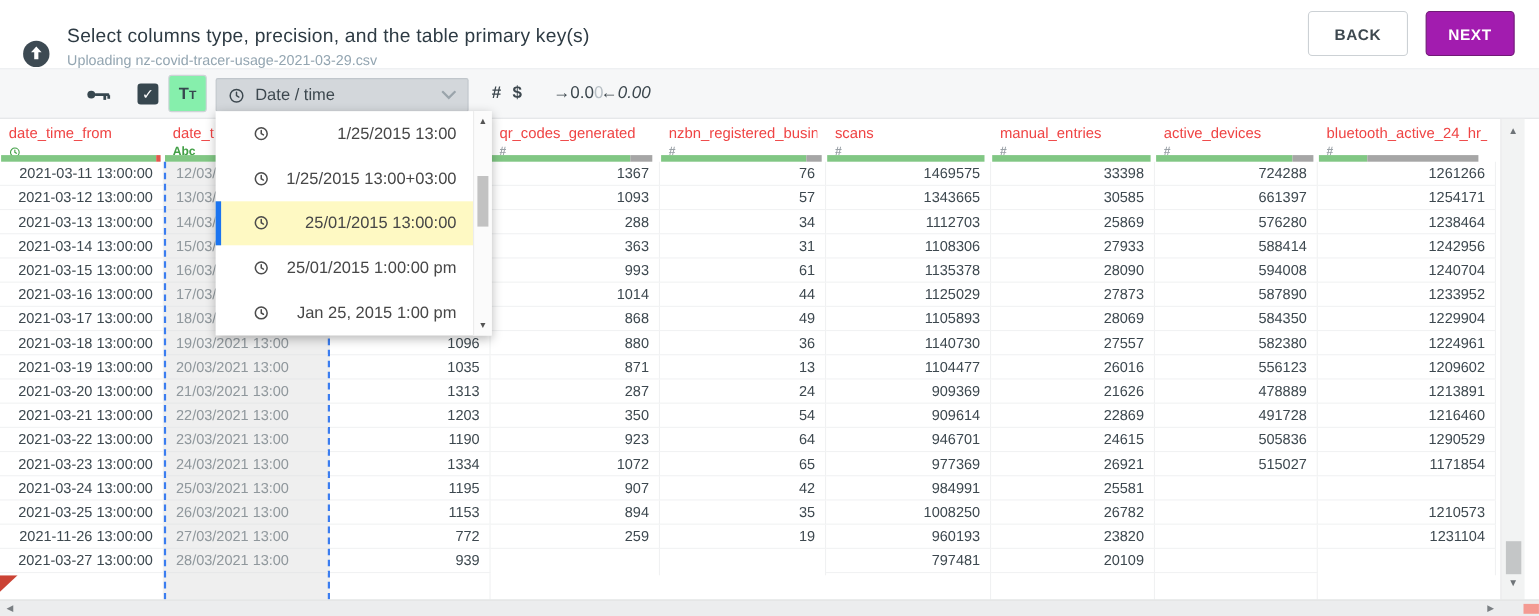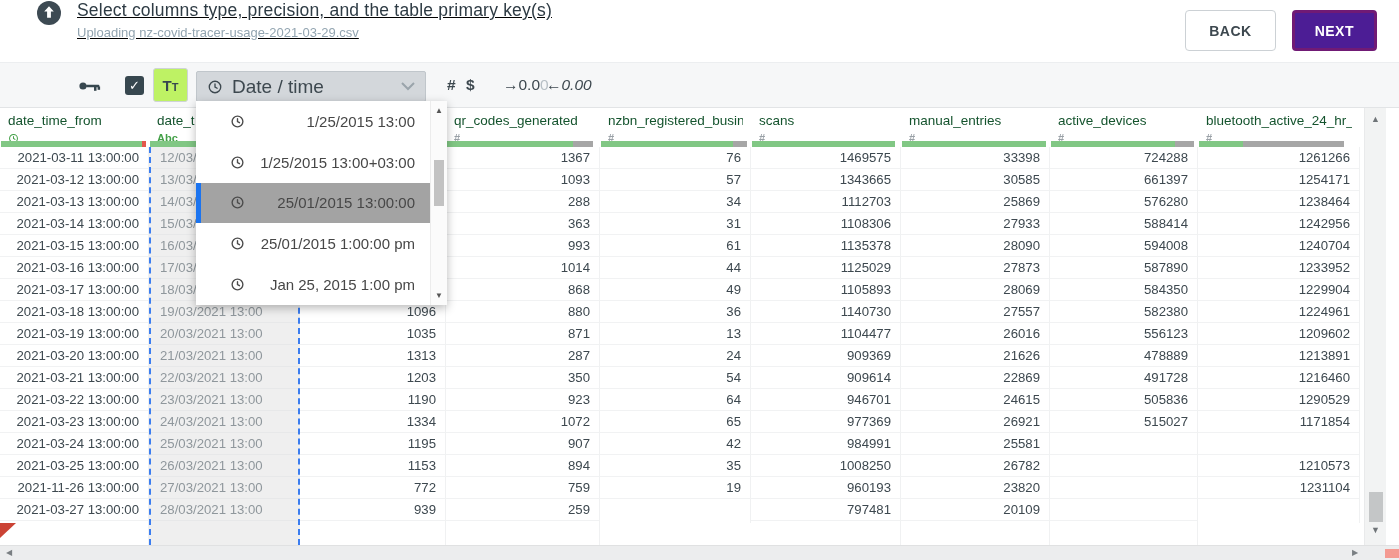--- a/index.html
+++ b/index.html
@@ -1,58 +1,58 @@
 <!DOCTYPE html>
 <html><head>
 <meta charset="utf-8">
 <style>
   html,body{margin:0;padding:0;background:#fff;}
   .stage{position:relative;width:1399px;height:560px;background:#fff;overflow:hidden;
          font-family:"Liberation Sans",sans-serif;}
 
   
-  .app-header{position:absolute;top:0;left:16px;right:0;height:62px;background:#fff;display:flex;align-items:flex-start;text-decoration:underline;}
+  .app-header{position:absolute;top:0;left:0;right:0;height:62px;background:#fff;display:flex;align-items:flex-end;}
   .upload-badge{margin-left:20px;width:26px;height:26px;flex:none;}
   .titles{margin-left:15px;display:flex;flex-direction:column;justify-content:center;}
   .page-title{font-size:17.5px;color:#2e3b44;letter-spacing:.2px;}
   .page-subtitle{font-size:13px;color:#93a5b1;margin-top:4px;}
   .header-actions{position:absolute;right:22px;top:10px;display:flex;gap:16px;}
   .btn{height:41px;border-radius:4px;font-size:14px;font-weight:700;letter-spacing:.5px;
        font-family:"Liberation Sans",sans-serif;cursor:pointer;}
   .btn-back{padding:10px 23px;background:#fff;border:1px solid #ccd1d5;color:#3d484f;}
-  .btn-next{padding:0 20px;background:#4c1d95;border:3px solid #701a75;color:#fff;}
+  .btn-next{padding:0 20px;background:#a21caf;border:1px solid #701a75;color:#fff;}
 
   
   .toolbar{position:absolute;top:62px;left:0;right:0;height:46px;background:#f6f7f8;
            border-top:1px solid #eceef0;border-bottom:1px solid #e2e4e6;box-sizing:border-box;}
   .key-icon{position:absolute;left:78px;top:16px;}
   .checkbox{position:absolute;left:125px;top:13px;width:19px;height:19px;background:#37474f;border-radius:3px;
             color:#fff;font-size:13px;line-height:19px;text-align:center;cursor:pointer;}
-  .tt-btn{position:absolute;left:153px;top:5px;width:35px;height:34px;background:#bef264;border:1px solid #ced3d7;
+  .tt-btn{position:absolute;left:153px;top:5px;width:35px;height:34px;background:#86efac;border:1px solid #ced3d7;
           border-radius:3px;color:#37474f;font-weight:700;font-size:15px;display:flex;align-items:center;
           justify-content:center;cursor:pointer;box-sizing:border-box;text-align:center;}
   .tt-btn span{font-variant:small-caps;}
   .type-select{position:absolute;left:196px;top:8px;width:230px;height:31px;background:#d3d7db;
                border:1px solid #c0c6cb;border-radius:2px;display:flex;align-items:center;
-               color:#3d484f;font-size:19px;cursor:pointer;box-sizing:border-box;}
+               color:#3d484f;font-size:15px;cursor:pointer;box-sizing:border-box;}
   .type-select .sel-icon{margin-left:10px;display:flex;}
   .type-select .sel-label{margin-left:9px;flex:1;}
   .type-select .sel-chevron{margin-right:10px;display:flex;}
   .tool-sym{position:absolute;top:13px;font-size:15.5px;color:#3d484f;cursor:pointer;}
   .sym-hash{left:447px;font-weight:700;}
   .sym-dollar{left:466px;font-weight:700;}
   .sym-inc{left:503px;}
   .sym-dec{left:546px;font-style:italic;}
   .faded{color:#b7bfc5;}
 
   
   .data-table{position:absolute;top:108px;left:0;display:flex;}
   .col{flex:none;}
   .col-header{height:39px;box-sizing:border-box;padding:5px 8px 0;position:relative;cursor:pointer;}
-  .col-name{font-size:13.5px;color:#14532d;white-space:nowrap;overflow:hidden;height:18px;}
+  .col-name{font-size:13.5px;color:#ef4444;white-space:nowrap;overflow:hidden;height:18px;}
   .col-type{height:14px;font-size:11px;display:flex;align-items:center;}
   .col-type.num{color:#9aa1a7;font-weight:700;}
   .col-type.abc{color:#43a047;font-weight:700;}
   .col-bar{position:absolute;left:1px;right:3px;bottom:0;height:6px;display:flex;}
   .col-bar .seg{height:100%;}
   .col-cells{box-sizing:border-box;width:100%;}
   .cell{height:22px;box-sizing:border-box;line-height:21px;font-size:13.2px;padding:0 9px;
         border-bottom:1px solid #f1f2f3;border-right:1px solid #f0f1f2;white-space:nowrap;overflow:hidden;}
   .cell.right{text-align:right;color:#3d484f;}
   .cell.left{text-align:left;color:#8f979c;}
@@ -60,21 +60,21 @@
   .col-cells.selected{background:#efefef;border-left:2px dashed #3b7df0;border-right:2px dashed #3b7df0;}
   .col-cells.selected .cell{border-right:none;border-bottom-color:#e7e8e9;}
 
   
   .dropdown{position:absolute;left:196px;top:101px;width:251px;height:204px;background:#fff;z-index:40;
             box-shadow:0 3px 9px rgba(0,0,0,.28);}
   .dd-items{position:absolute;left:0;top:0;bottom:0;right:16px;display:flex;flex-direction:column;}
   .dd-item{flex:1;display:flex;align-items:center;position:relative;padding-left:34px;padding-right:16px;
            font-size:15px;color:#474747;cursor:pointer;}
   .dd-item .dd-label{flex:1;text-align:right;}
-  .dd-item.selected{background:#a3a3a3;}
+  .dd-item.selected{background:#fef9c3;}
   .dd-item.selected::before{content:"";position:absolute;left:0;top:0;bottom:0;width:5px;background:#1b74f0;}
   .dd-scroll{position:absolute;right:0;top:0;bottom:0;width:16px;background:#fbfbfb;border-left:1px solid #ececec;}
   .dd-scroll .arrow{position:absolute;left:0;right:0;text-align:center;font-size:8px;color:#555;cursor:pointer;}
   .dd-scroll .arrow.up{top:5px;}
   .dd-scroll .arrow.down{bottom:5px;}
   .dd-thumb{position:absolute;left:3px;width:10px;top:59px;height:46px;background:#c2c2c2;cursor:pointer;}
 
   
   .v-scroll{position:absolute;left:1364px;top:108px;width:22px;height:437px;background:#f2f3f3;
             border-left:1px solid #e9eaeb;box-sizing:border-box;}
@@ -258,21 +258,20 @@
           <div class="cell right">1014</div>
           <div class="cell right">868</div>
           <div class="cell right">880</div>
           <div class="cell right">871</div>
           <div class="cell right">287</div>
           <div class="cell right">350</div>
           <div class="cell right">923</div>
           <div class="cell right">1072</div>
           <div class="cell right">907</div>
           <div class="cell right">894</div>
-          <div class="cell right">759</div>
           <div class="cell right">259</div>
           <div class="cell filler right"></div>
         </div>
       </div>
       <div class="col" style="width: 151px;">
         <div class="col-header">
           <div class="col-name">nzbn_registered_busine</div>
           <div class="col-type num">#</div>
           <div class="col-bar">
             <div class="seg" style="width: 90%; background: rgb(129, 199, 132);"></div>

